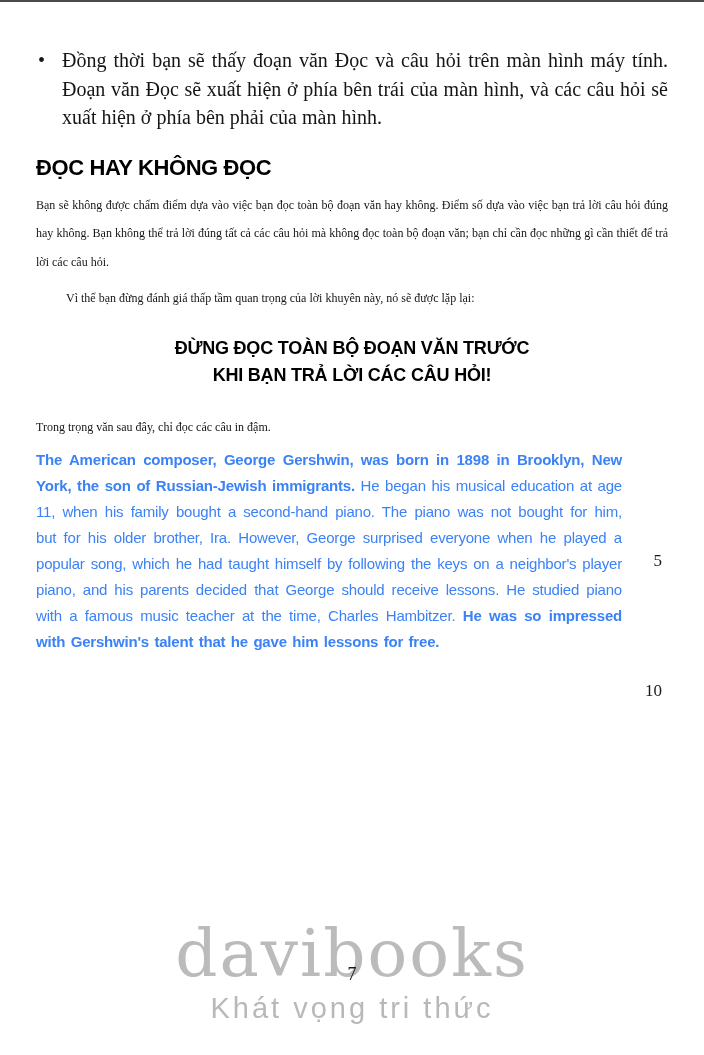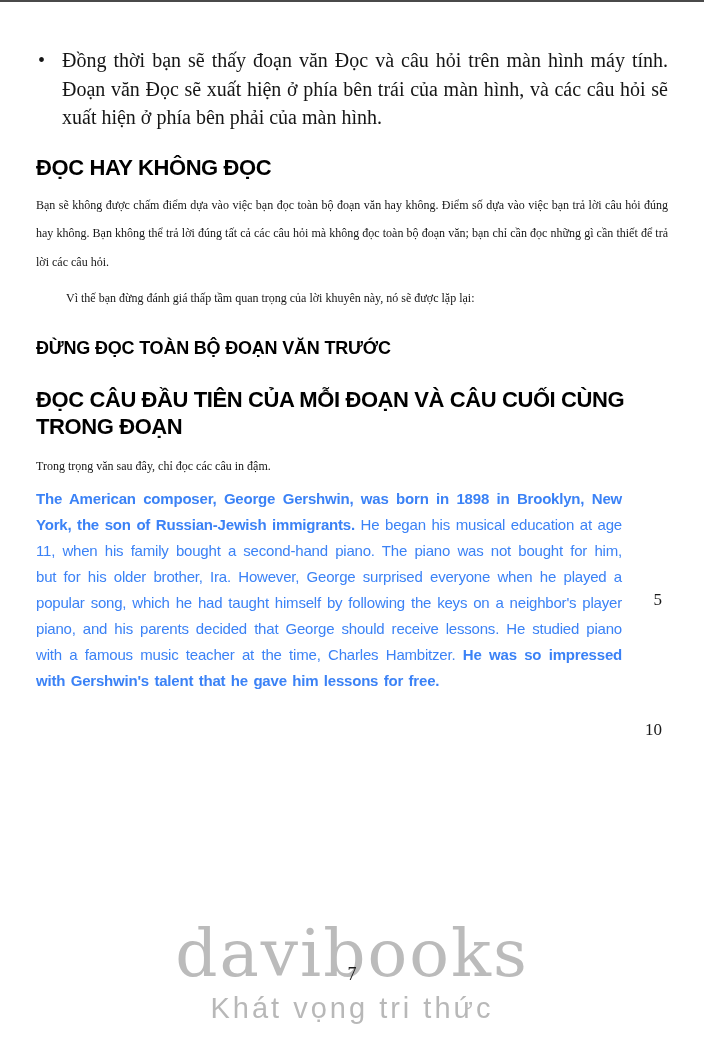--- a/index.html
+++ b/index.html
@@ -36,21 +36,21 @@
   }
 
   p.body {
     font-size:12px;
     line-height:28.5px;
     text-align:justify;
   }
   p.indent { text-indent:30px; margin-top:8px; }
 
   .callout {
-    text-align:left;
+    text-align:center;
     font-family:"Liberation Sans", sans-serif;
     font-weight:700;
     font-size:18px;
     line-height:27px;
     letter-spacing:-0.2px;
     color:#000;
     margin:22px 0 24px 0;
   }
 
   .intro-line { margin-top:12px; }
@@ -120,24 +120,24 @@
     </div>
 
     <h2 class="heading">ĐỌC HAY KHÔNG ĐỌC</h2>
 
     <p class="body">Bạn sẽ không được chấm điểm dựa vào việc bạn đọc toàn bộ đoạn văn hay không. Điểm số dựa vào việc bạn trả lời câu hỏi đúng hay không. Bạn không thể trả lời đúng tất cả các câu hỏi mà không đọc toàn bộ đoạn văn; bạn chỉ cần đọc những gì cần thiết để trả lời các câu hỏi.</p>
 
     <p class="body indent">Vì thế bạn đừng đánh giá thấp tầm quan trọng của lời khuyên này, nó sẽ được lặp lại:</p>
 
     <div class="callout">
       <div>ĐỪNG ĐỌC TOÀN BỘ ĐOẠN VĂN TRƯỚC</div>
+      <div>KHI BẠN TRẢ LỜI CÁC CÂU HỎI!</div>
     </div>
 
 
-    <h2 class="heading">ĐỌC CÂU ĐẦU TIÊN CỦA MỖI ĐOẠN VÀ CÂU CUỐI CÙNG TRONG ĐOẠN</h2>
 
     <p class="body intro-line">Trong trọng văn sau đây, chỉ đọc các câu in đậm.</p>
 
     <div class="passage-wrap">
       <p class="passage"><span class="bold">The American composer, George Gershwin, was born in 1898 in Brooklyn, New York, the son of Russian-Jewish immigrants.</span><span> He began his musical education at age 11, when his family bought a second-hand piano. The piano was not bought for him, but for his older brother, Ira. However, George surprised everyone when he played a popular song, which he had taught himself by following the keys on a neighbor's player piano, and his parents decided that George should receive lessons. He studied piano with a famous music teacher at the time, Charles Hambitzer.</span><span class="bold"> He was so impressed with Gershwin's talent that he gave him lessons for free.</span></p>
       <span class="line-marker marker-5">5</span>
       <span class="line-marker marker-10">10</span>
     </div>
 
   </div>

